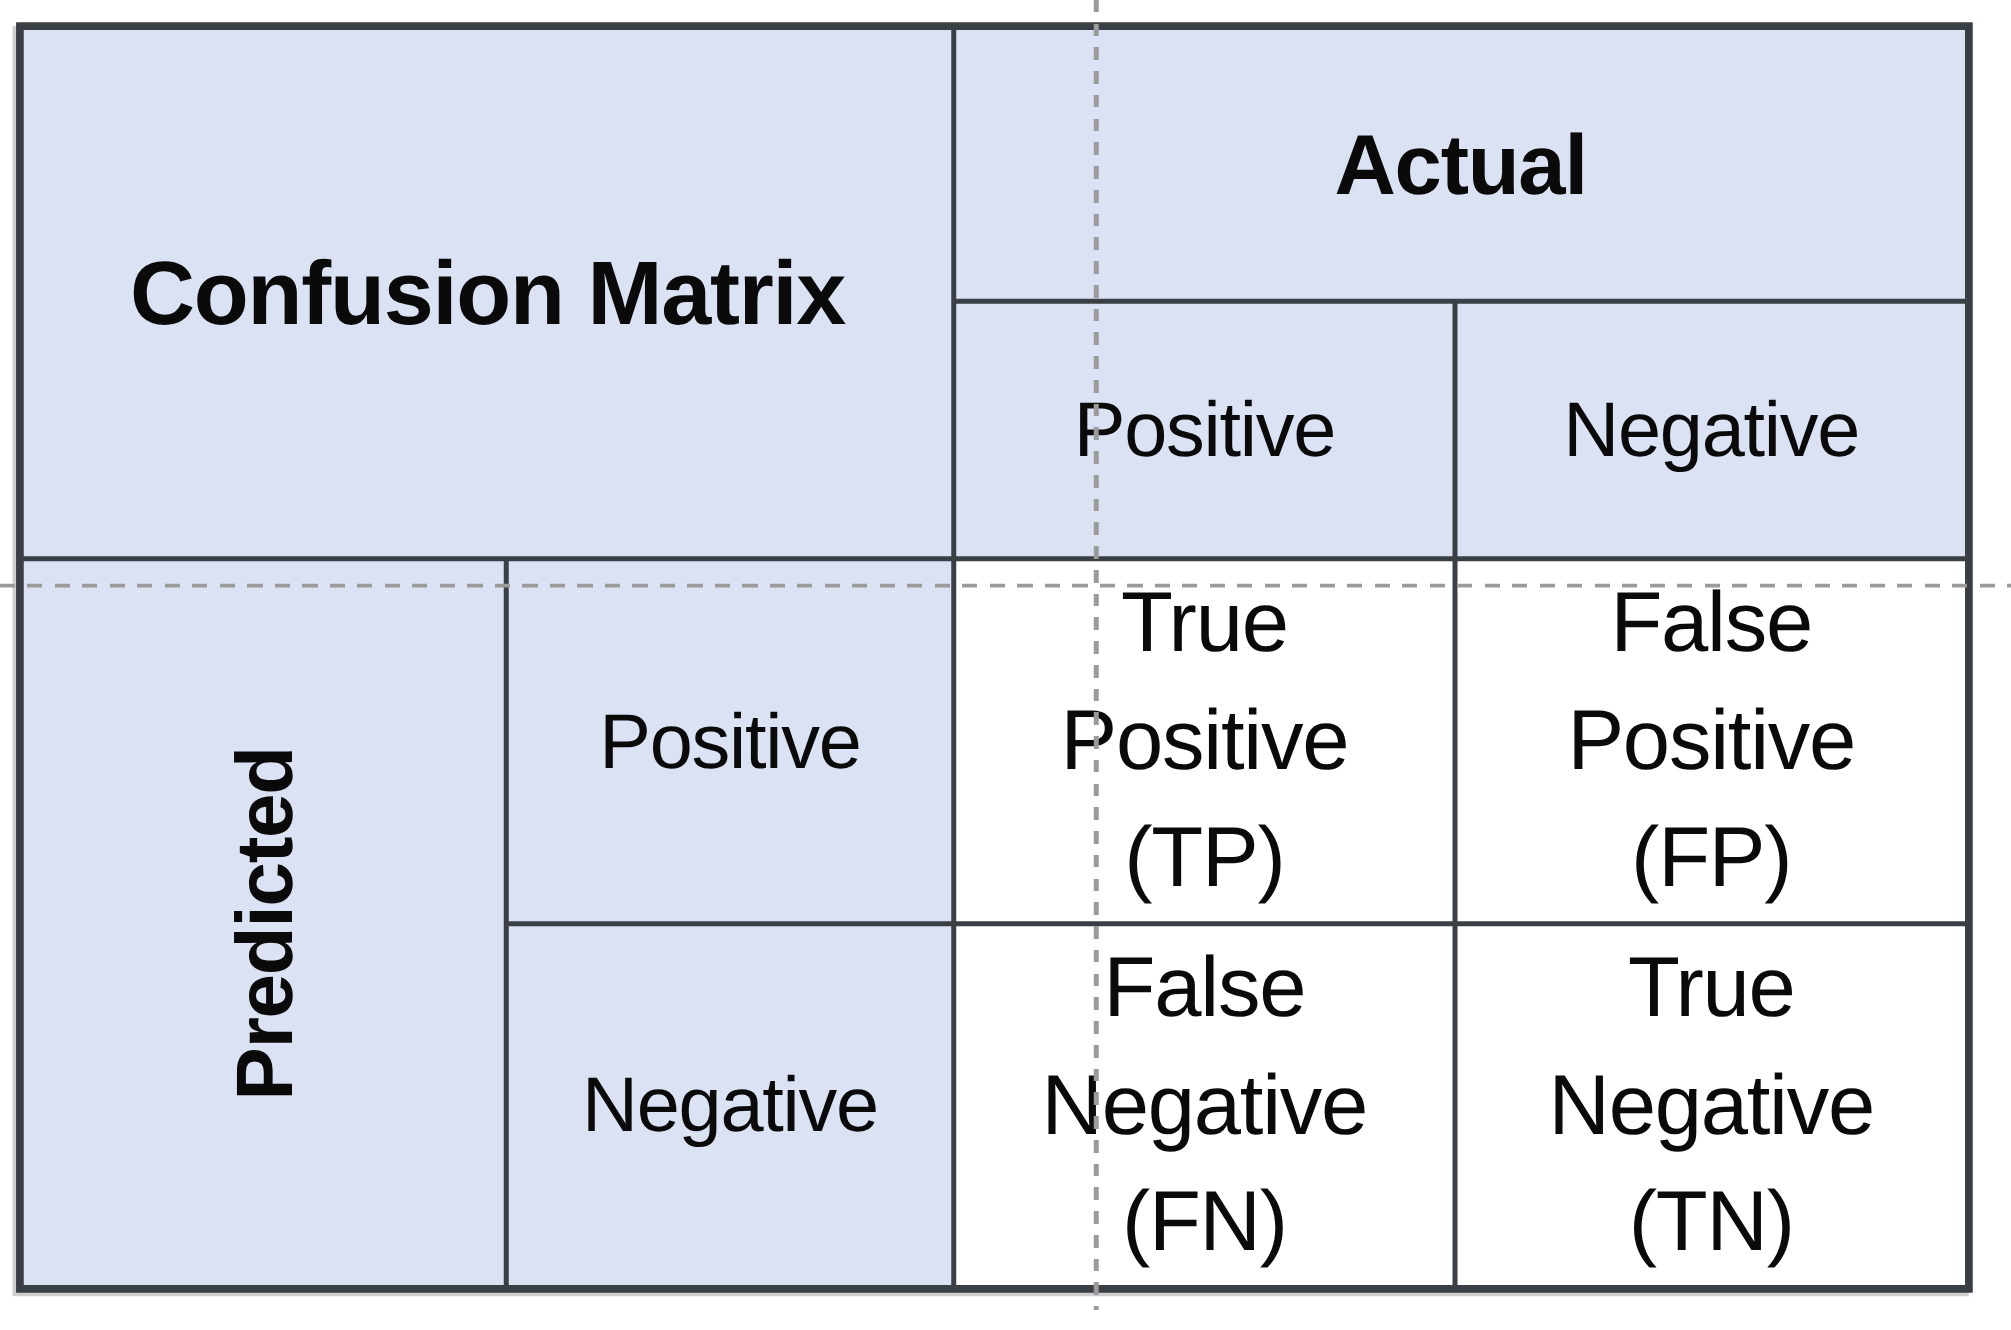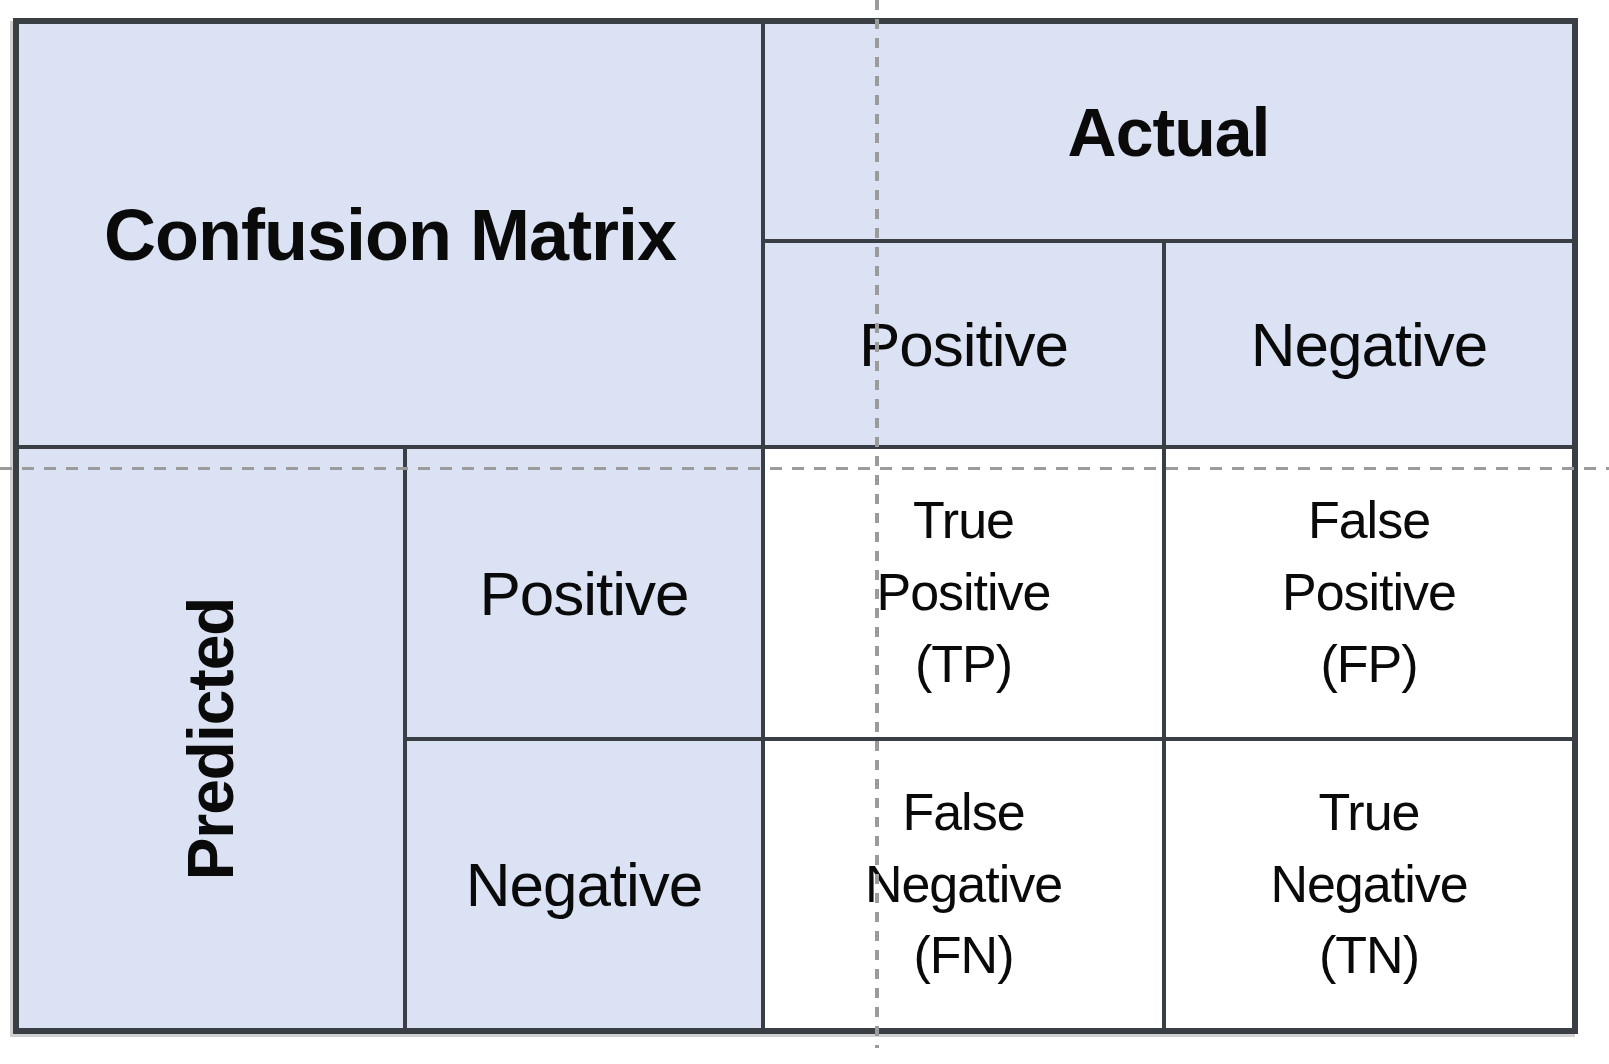--- a/index.html
+++ b/index.html
@@ -51,21 +51,21 @@
   .c-tn{grid-column:4/5;grid-row:4/5;}
 
   .t-title{font-weight:bold;font-size:72px;letter-spacing:-1px;white-space:nowrap;}
   .t-axis{font-weight:bold;font-size:68px;letter-spacing:-1px;white-space:nowrap;}
   .t-axis-vert{
     font-weight:bold;font-size:64px;letter-spacing:-1px;white-space:nowrap;
     transform:rotate(-90deg);
   }
   .t-label{font-size:62px;letter-spacing:-1px;white-space:nowrap;}
   .t-cell{
-    font-size:52px;letter-spacing:-1px;
+    font-size:68px;letter-spacing:-1px;
     line-height:1.38;
     white-space:pre-line;
   }
 
   .guide-v{
     position:absolute;
     left:875px;top:0;
     width:4px;height:1048px;
     background:repeating-linear-gradient(to bottom,var(--guide) 0 10px,transparent 10px 19px);
     z-index:5;

